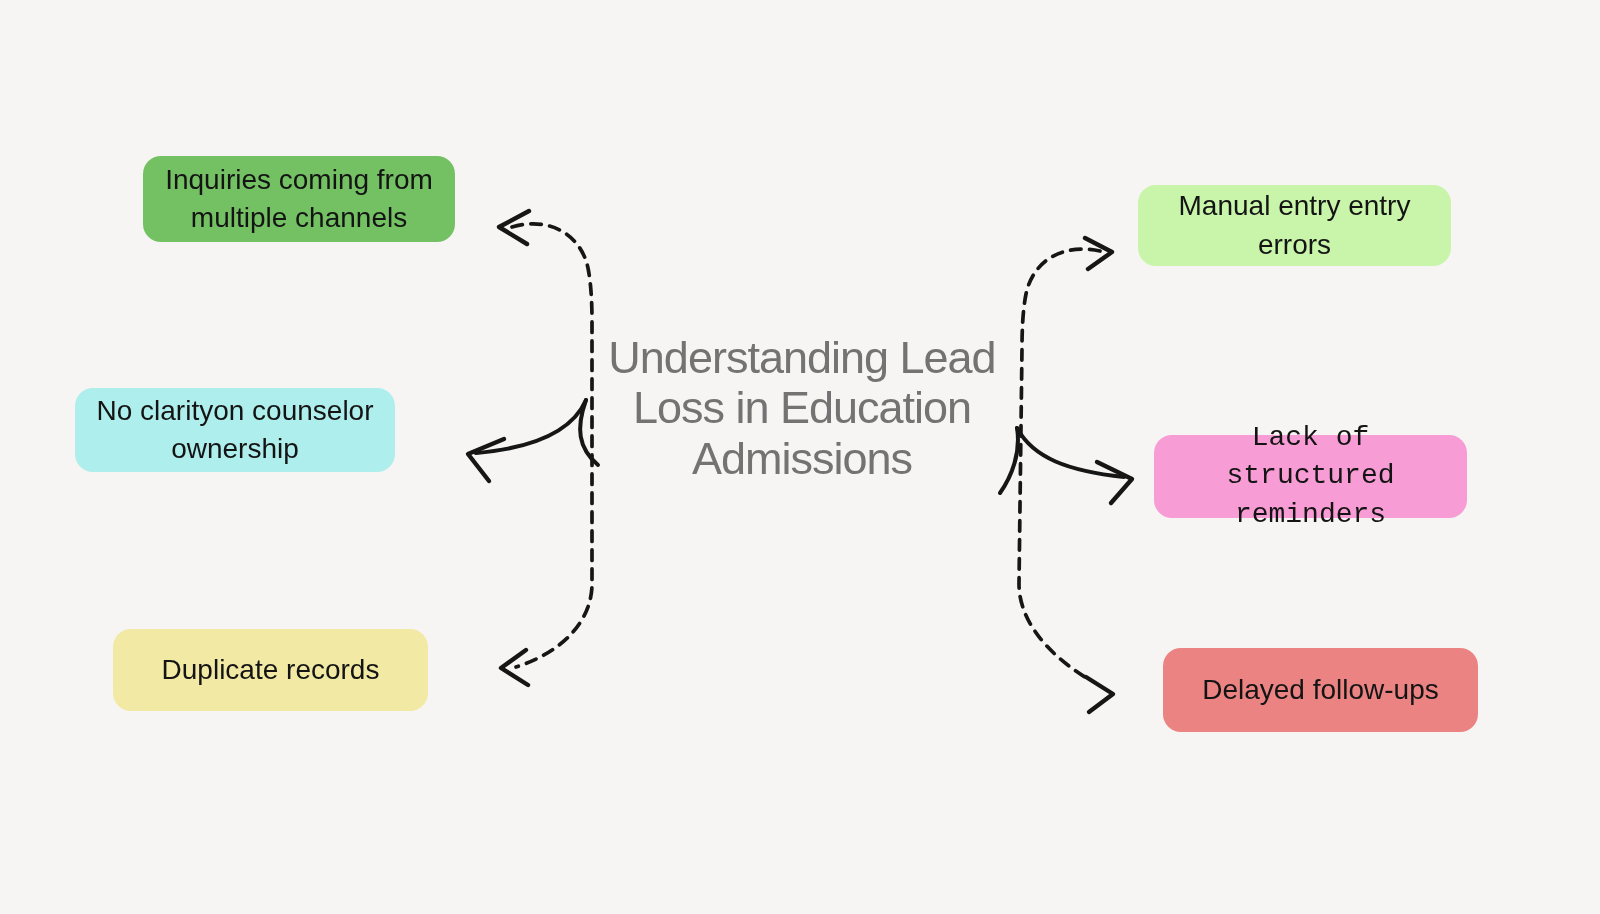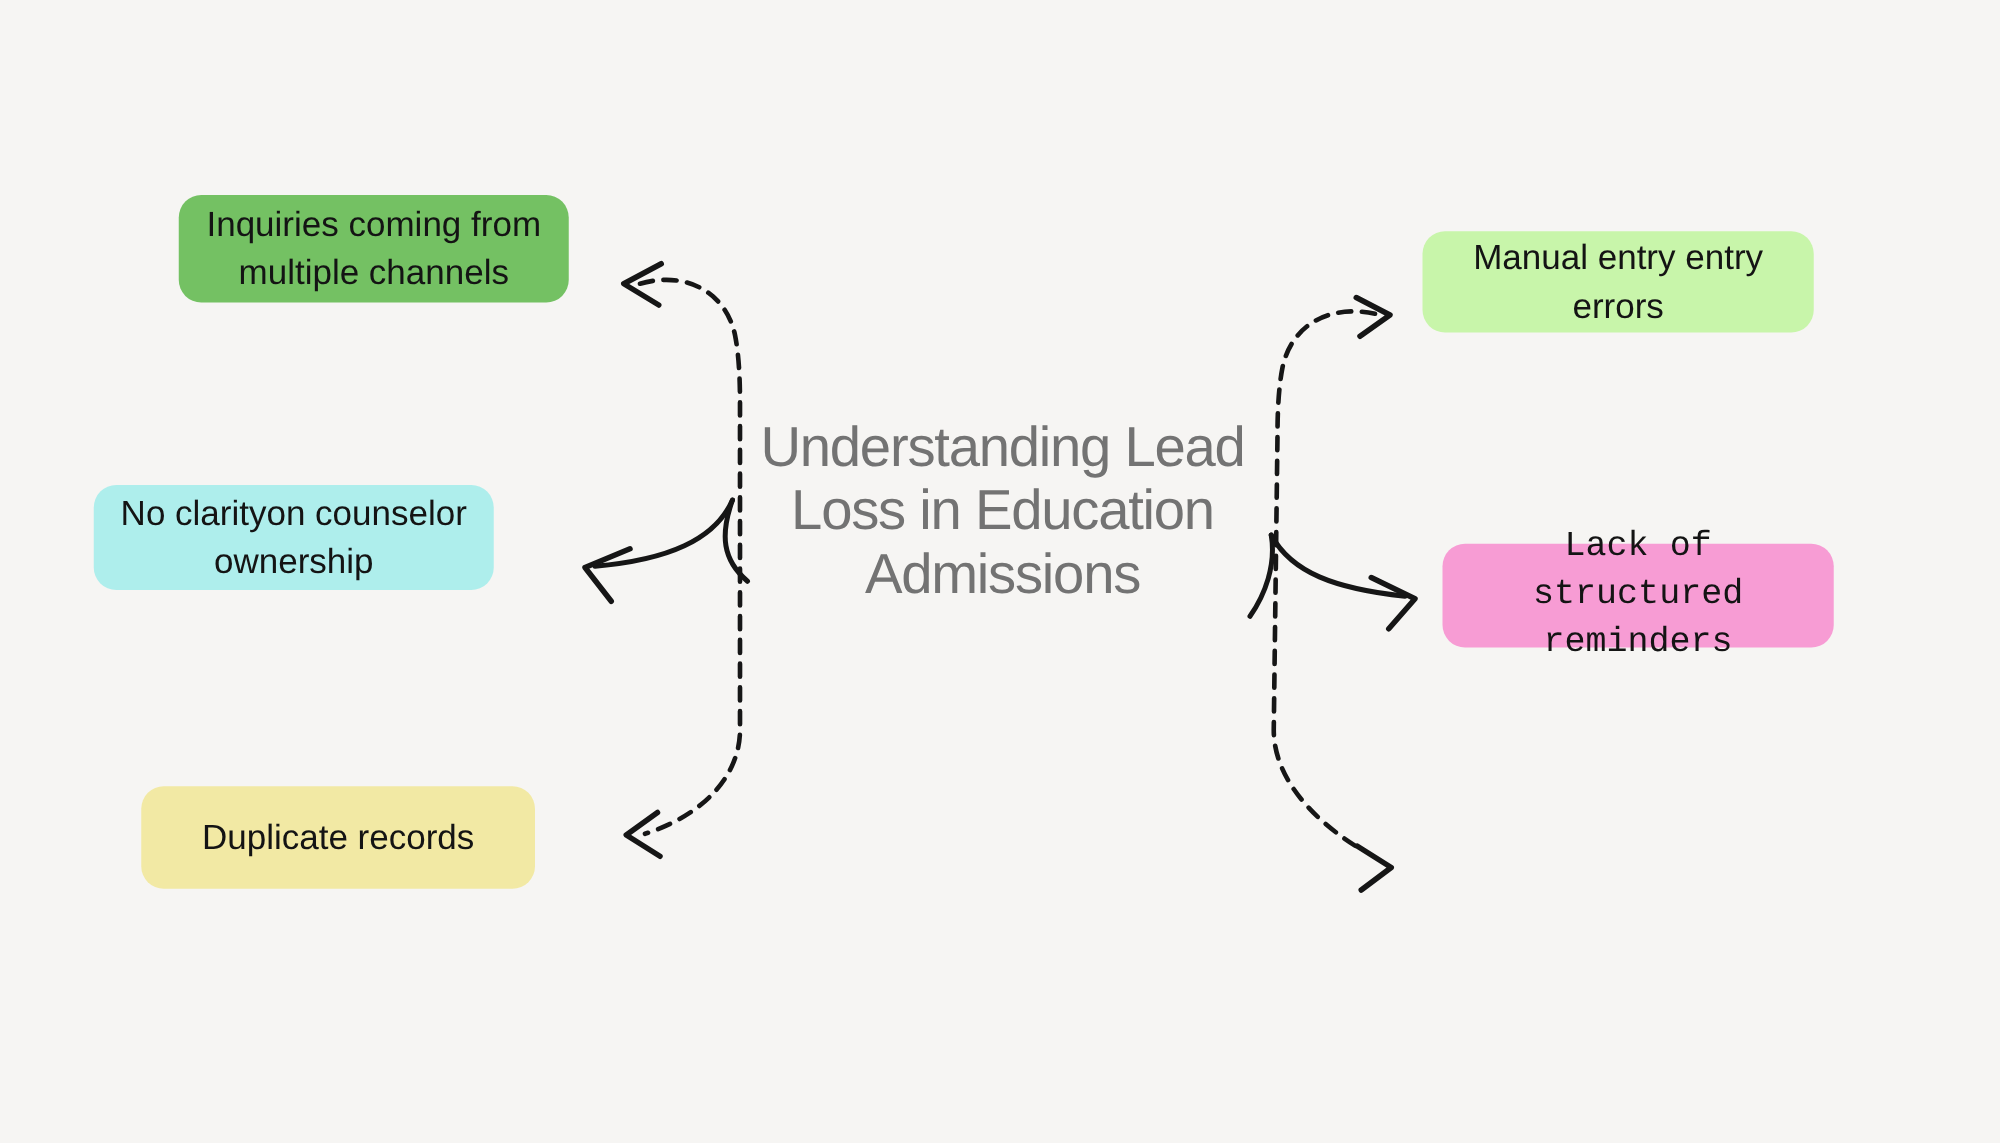--- a/index.html
+++ b/index.html
@@ -107,18 +107,21 @@
   </div>
 
   <div class="node node-tr" style="background-color: rgb(200, 245, 170);">
     <span>Manual entry entry errors</span>
   </div>
 
   <div class="node node-mr" style="background-color: rgb(247, 156, 212);">
     <span>Lack of structured reminders</span>
   </div>
 
+  <div class="node node-br" style="background-color: rgb(235, 131, 131);">
+    <span>Delayed follow-ups</span>
+  </div>
 
   <h1 class="title">Understanding Lead
 Loss in Education
 Admissions</h1>
 
 </div>
 
 </body></html>

